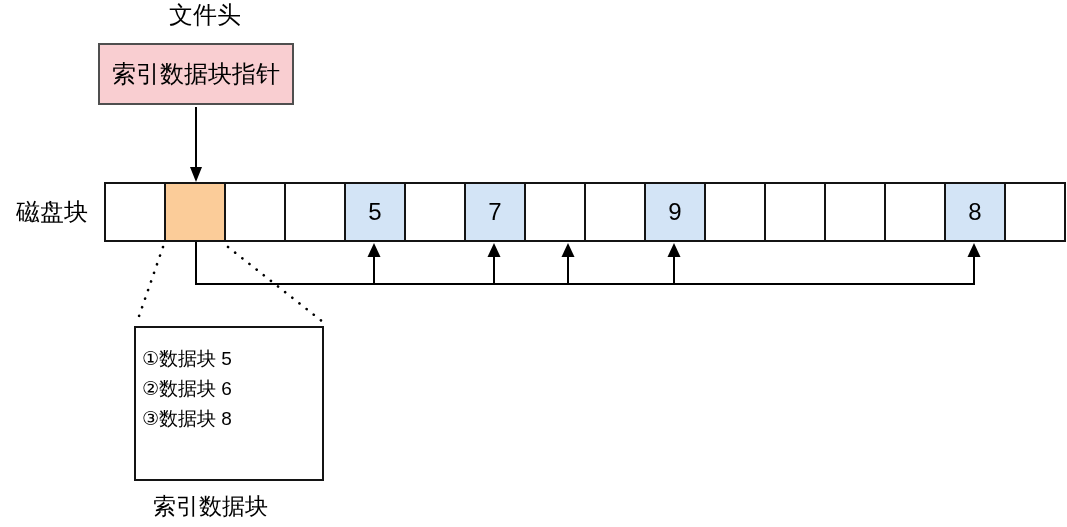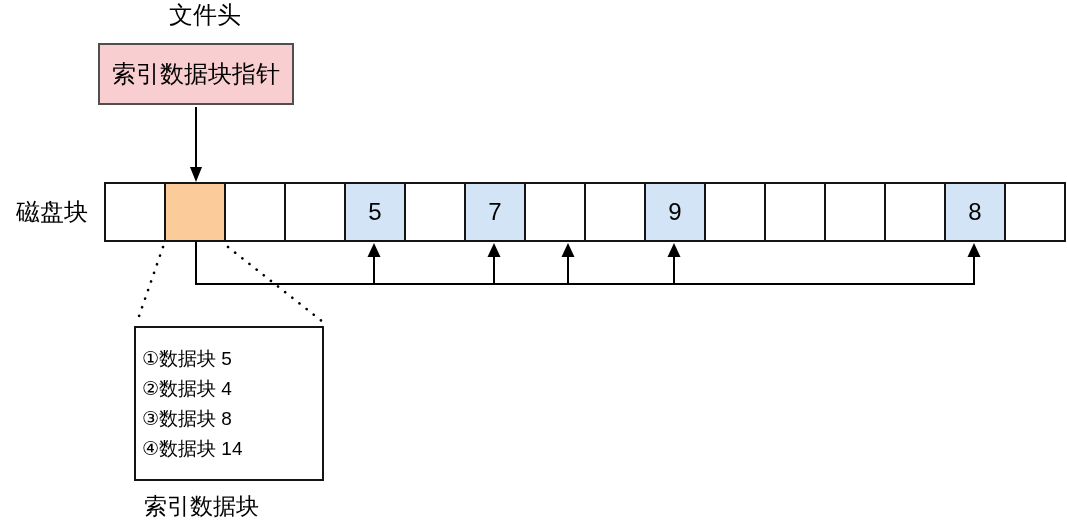--- a/index.html
+++ b/index.html
@@ -4,21 +4,21 @@
 <style>
   html,body{margin:0;padding:0;background:#ffffff;}
   .canvas{
     position:relative;width:1067px;height:527px;background:#ffffff;
     font-family:"Liberation Sans","DejaVu Sans",sans-serif;color:#000;
     overflow:hidden;
   }
   .lbl{position:absolute;font-size:24px;line-height:26px;white-space:nowrap;color:#000;}
   .file-header-label{left:160px;top:2px;width:90px;text-align:center;}
   .disk-row-label{left:16px;top:199px;}
-  .index-caption{left:144px;top:493px;font-size:23px;}
+  .index-caption{left:153px;top:493px;font-size:23px;}
   .pointer-box{
     position:absolute;left:98px;top:43px;width:196px;height:62px;
     box-sizing:border-box;border:2px solid var(--pointer-border,#4f4f4f);
     background:var(--pointer-fill,#f9ced1);
     display:flex;align-items:center;justify-content:center;
     font-size:24px;
   }
   .block-row{position:absolute;left:0;top:0;}
   .disk-block{
     position:absolute;top:182px;width:62px;height:60px;box-sizing:border-box;
@@ -89,20 +89,19 @@
     </g>
 
     <g>
       <line x1="163" y1="247" x2="137" y2="322" stroke="#000" stroke-width="2.6" stroke-linecap="round" stroke-dasharray="0.1 9"></line>
       <line x1="228" y1="247" x2="323" y2="322" stroke="#000" stroke-width="2.6" stroke-linecap="round" stroke-dasharray="0.1 9"></line>
     </g>
   </svg>
 
   <div class="index-box">
     <div class="index-entry">①数据块 5</div>
-    <div class="index-entry">②数据块 4</div>
+    <div class="index-entry">②数据块 6</div>
     <div class="index-entry">③数据块 8</div>
-    <div class="index-entry">④数据块 14</div>
   </div>
 
   <div class="lbl index-caption">索引数据块</div>
 
 </div>
 
 </body></html>

